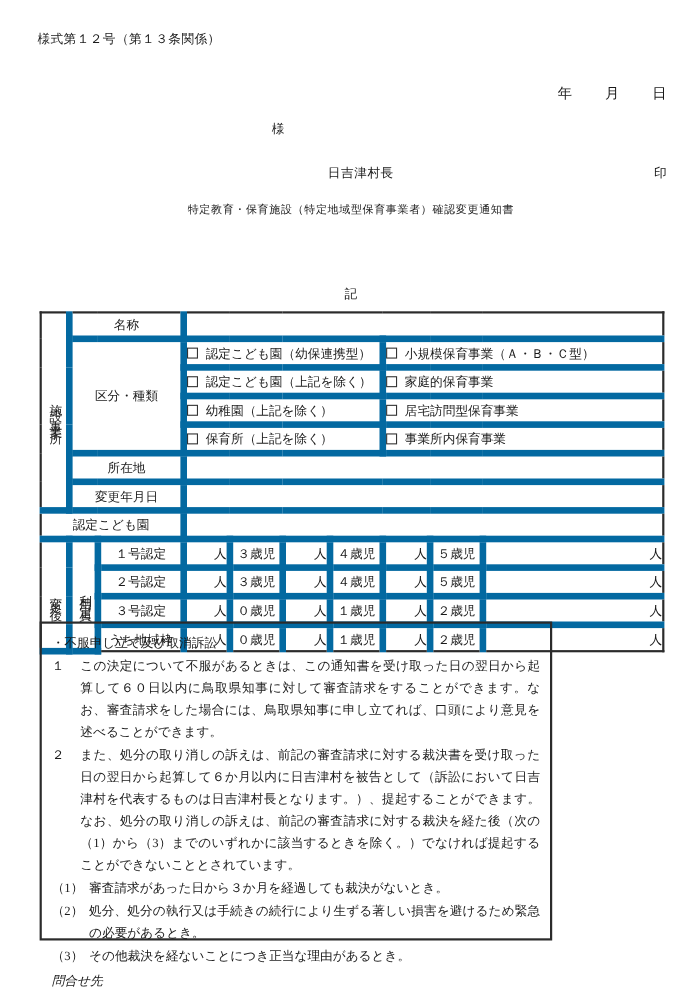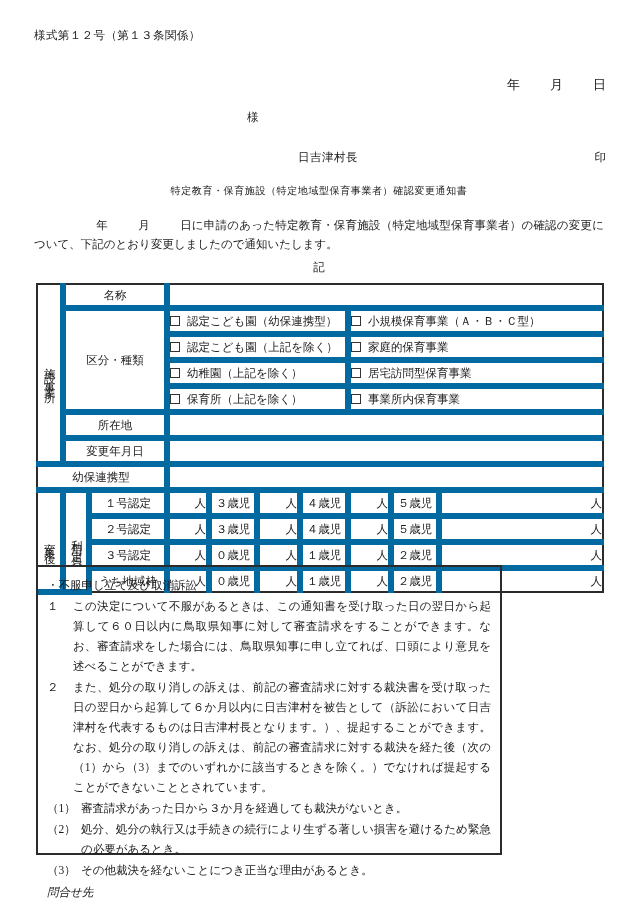--- a/index.html
+++ b/index.html
@@ -181,23 +181,20 @@
     <span>年</span><span class="gap"></span><span>月</span><span class="gap"></span><span>日</span>
   </div>
 
   <div class="addressee">様</div>
 
   <div class="issuer">日吉津村長</div>
   <div class="seal">印</div>
 
   <div class="doc-title">特定教育・保育施設（特定地域型保育事業者）確認変更通知書</div>
 
-  <div class="body-para">
-    <span class="indent"></span><span>年</span><span class="gap"></span><span>月</span><span class="gap"></span><span>日に申請のあった特定教育・保育施設（特定地域型保育事業者）の確認の変更について、下記のとおり変更しましたので通知いたします。</span>
-  </div>
 
   <div class="ki-mark">記</div>
 
   <table class="main-table">
     <colgroup>
       <col style="width:26px">
       <col style="width:26px">
       <col style="width:78px">
       <col style="width:42px">
       <col style="width:48px">
@@ -255,21 +252,21 @@
       <td class="cellcenter" colspan="2">所在地</td>
       <td class="cellpad outer-r" colspan="7"></td>
     </tr>
 
     <tr>
       <td class="cellcenter" colspan="2">変更年月日</td>
       <td class="cellpad outer-r" colspan="7"></td>
     </tr>
 
     <tr>
-      <td class="outer-l cellcenter" colspan="3">幼保連携型</td>
+      <td class="outer-l cellcenter" colspan="3">認定こども園</td>
       <td class="cellpad outer-r" colspan="7"></td>
     </tr>
 
     <tr>
       <td class="outer-l cellcenter" rowspan="4">
         <span class="vlabel">変更後</span>
       </td>
       <td class="cellcenter" rowspan="4">
         <span class="vlabel">利用定員</span>
       </td>

